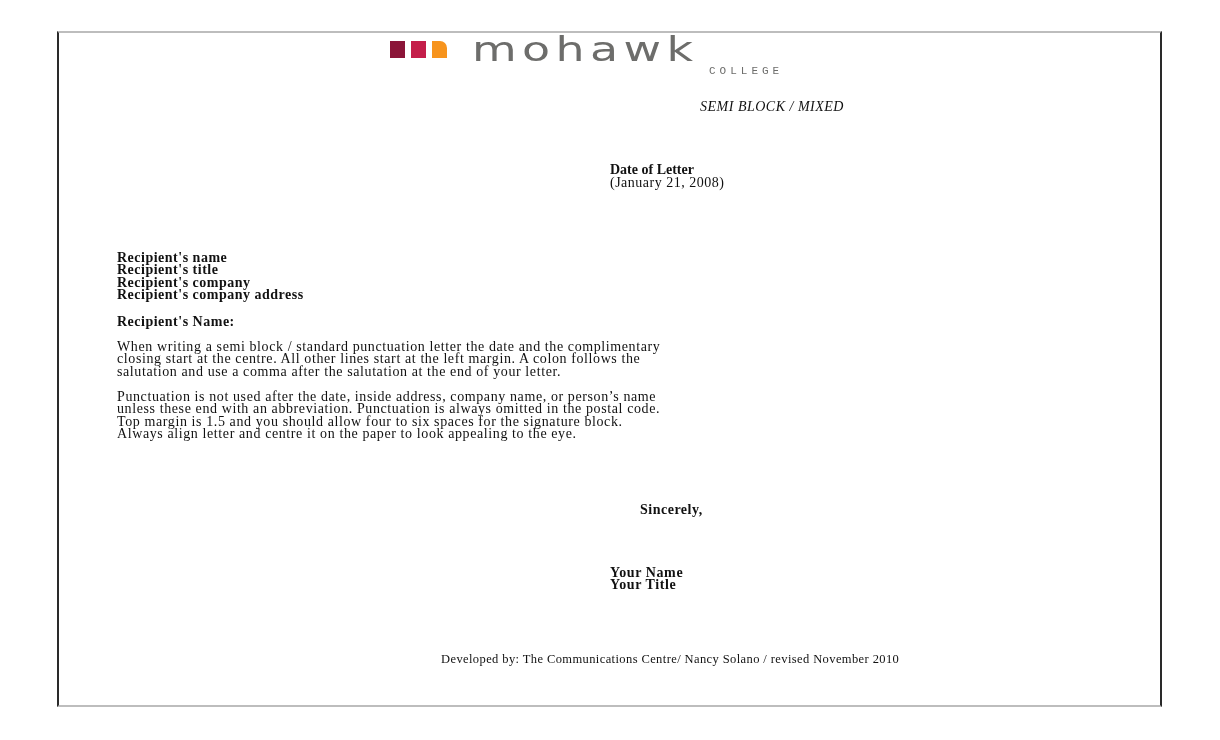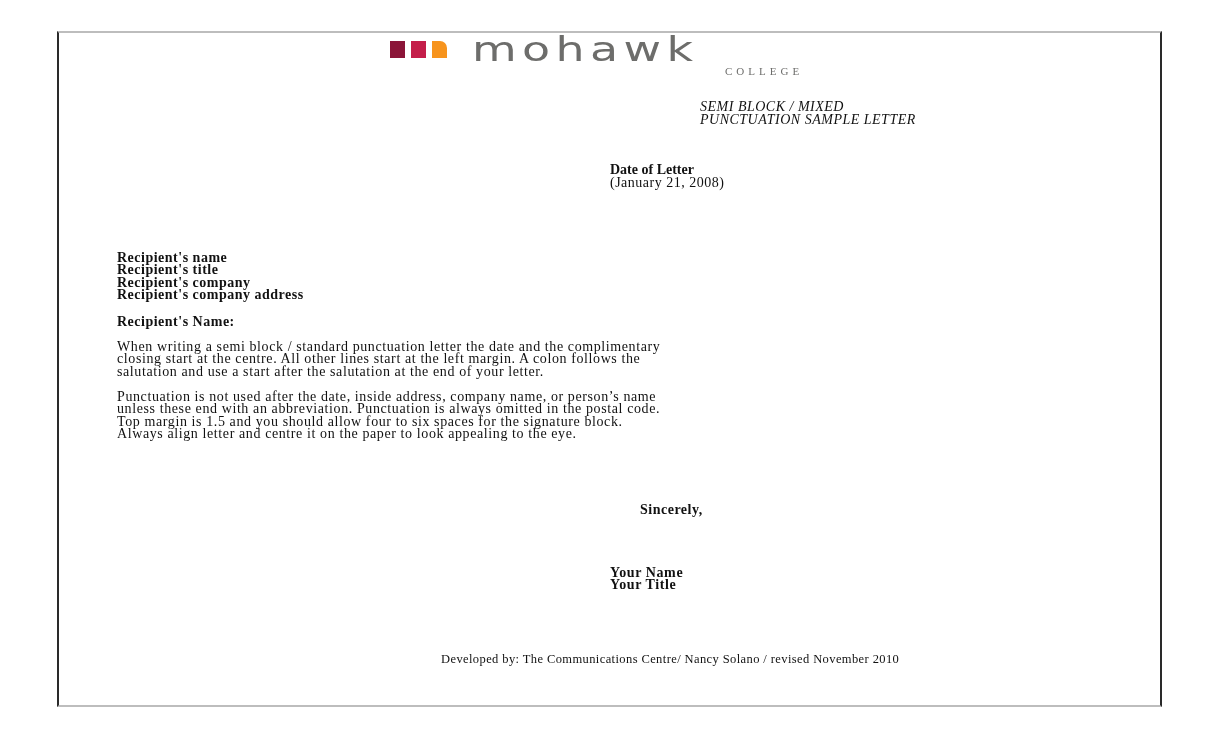--- a/index.html
+++ b/index.html
@@ -16,21 +16,21 @@
     .sq1 { left: 0; background: #8b1538; }
     .sq2 { left: 21px; background: #c41e4a; }
     .sq3 { left: 42px; background: #f7941d; border-top-right-radius: 7px; }
     .wordmark {
       position: absolute; left: 82px; top: -12px;
       font-family: "DejaVu Sans", sans-serif; font-size: 34px; letter-spacing: 4px;
       color: #6d6d6b; font-weight: normal; white-space: nowrap; transform: scaleX(1.35); transform-origin: left top;
     }
     .college {
       position: absolute; left: 319px; top: 24px;
-      font-family: Liberation Serif, serif; font-size: 11px; letter-spacing: 4px; color: #6d6d6b; white-space: nowrap; margin-left: 16px;
+      font-family: Liberation Mono, monospace; font-size: 11px; letter-spacing: 4px; color: #6d6d6b; white-space: nowrap;
     }
     .title-block { position: absolute; left: 700px; top: 100px; width: 352px; text-align: left; font-style: italic; font-size: 14px; line-height: 13px; letter-spacing: 0.5px; }
     .t { position: absolute; font-size: 14px; line-height: 12.5px; white-space: nowrap; }
     .b { font-weight: bold; }
     .para { position: absolute; left: 117px; font-size: 14px; line-height: 12.5px; letter-spacing: 0.6px; white-space: nowrap; }
     .footer { position: absolute; left: 429px; top: 652px; font-size: 12.5px; letter-spacing: 0.4px; white-space: nowrap; margin-left: 12px; }
   </style>
 </head>
 <body>
 
@@ -39,39 +39,38 @@
 <div class="logo">
   <span class="sq sq1"></span>
   <span class="sq sq2"></span>
   <span class="sq sq3"></span>
   <span class="wordmark">mohawk</span>
   <span class="college">COLLEGE</span>
 </div>
 
 <div class="title-block serif">
   <div>SEMI BLOCK / MIXED</div>
-  <div>PUNCTUATION SAMPLE LETTER</div>
 </div>
 
 <div class="t serif b" style="left:610px; top:164px;">Date of Letter</div>
 <div class="t serif" style="left:610px; top:177px; letter-spacing:0.5px;">(January 21, 2008)</div>
 
 <div>
   <div class="t serif b" style="left:117px; top:252px; letter-spacing:0.5px;text-align:right;">Recipient's name</div>
   <div class="t serif b" style="left:117px; top:264px; letter-spacing:0.5px;">Recipient's title</div>
   <div class="t serif b" style="left:117px; top:277px; letter-spacing:0.5px;">Recipient's company</div>
   <div class="t serif b" style="left:117px; top:289px; letter-spacing:0.5px;">Recipient's company address</div>
 </div>
 
 <div class="t serif b" style="left:117px; top:316px; letter-spacing:0.5px;">Recipient's Name:</div>
 
 <div>
   <div class="para serif" style="top:341px;">When writing a semi block / standard punctuation letter the date and the complimentary</div>
   <div class="para serif" style="top:353px;">closing start at the centre.  All other lines start at the left margin.  A colon follows the</div>
-  <div class="para serif" style="top:366px;">salutation and use a start after the salutation at the end of your letter.</div>
+  <div class="para serif" style="top:366px;">salutation and use a comma after the salutation at the end of your letter.</div>
 </div>
 
 <div>
   <div class="para serif" style="top:391px;">Punctuation is not used after the date, inside address, company name, or person’s name</div>
   <div class="para serif" style="top:403px;">unless these end with an abbreviation.  Punctuation is always omitted in the postal code.</div>
   <div class="para serif" style="top:416px;">Top margin is 1.5 and you should allow four to six spaces for the signature block.</div>
   <div class="para serif" style="top:428px;text-align:center;">Always align letter and centre it on the paper to look appealing to the eye.</div>
 </div>
 
 <div class="t serif b" style="left:640px; top:504px; letter-spacing:0.5px;">Sincerely,</div>

